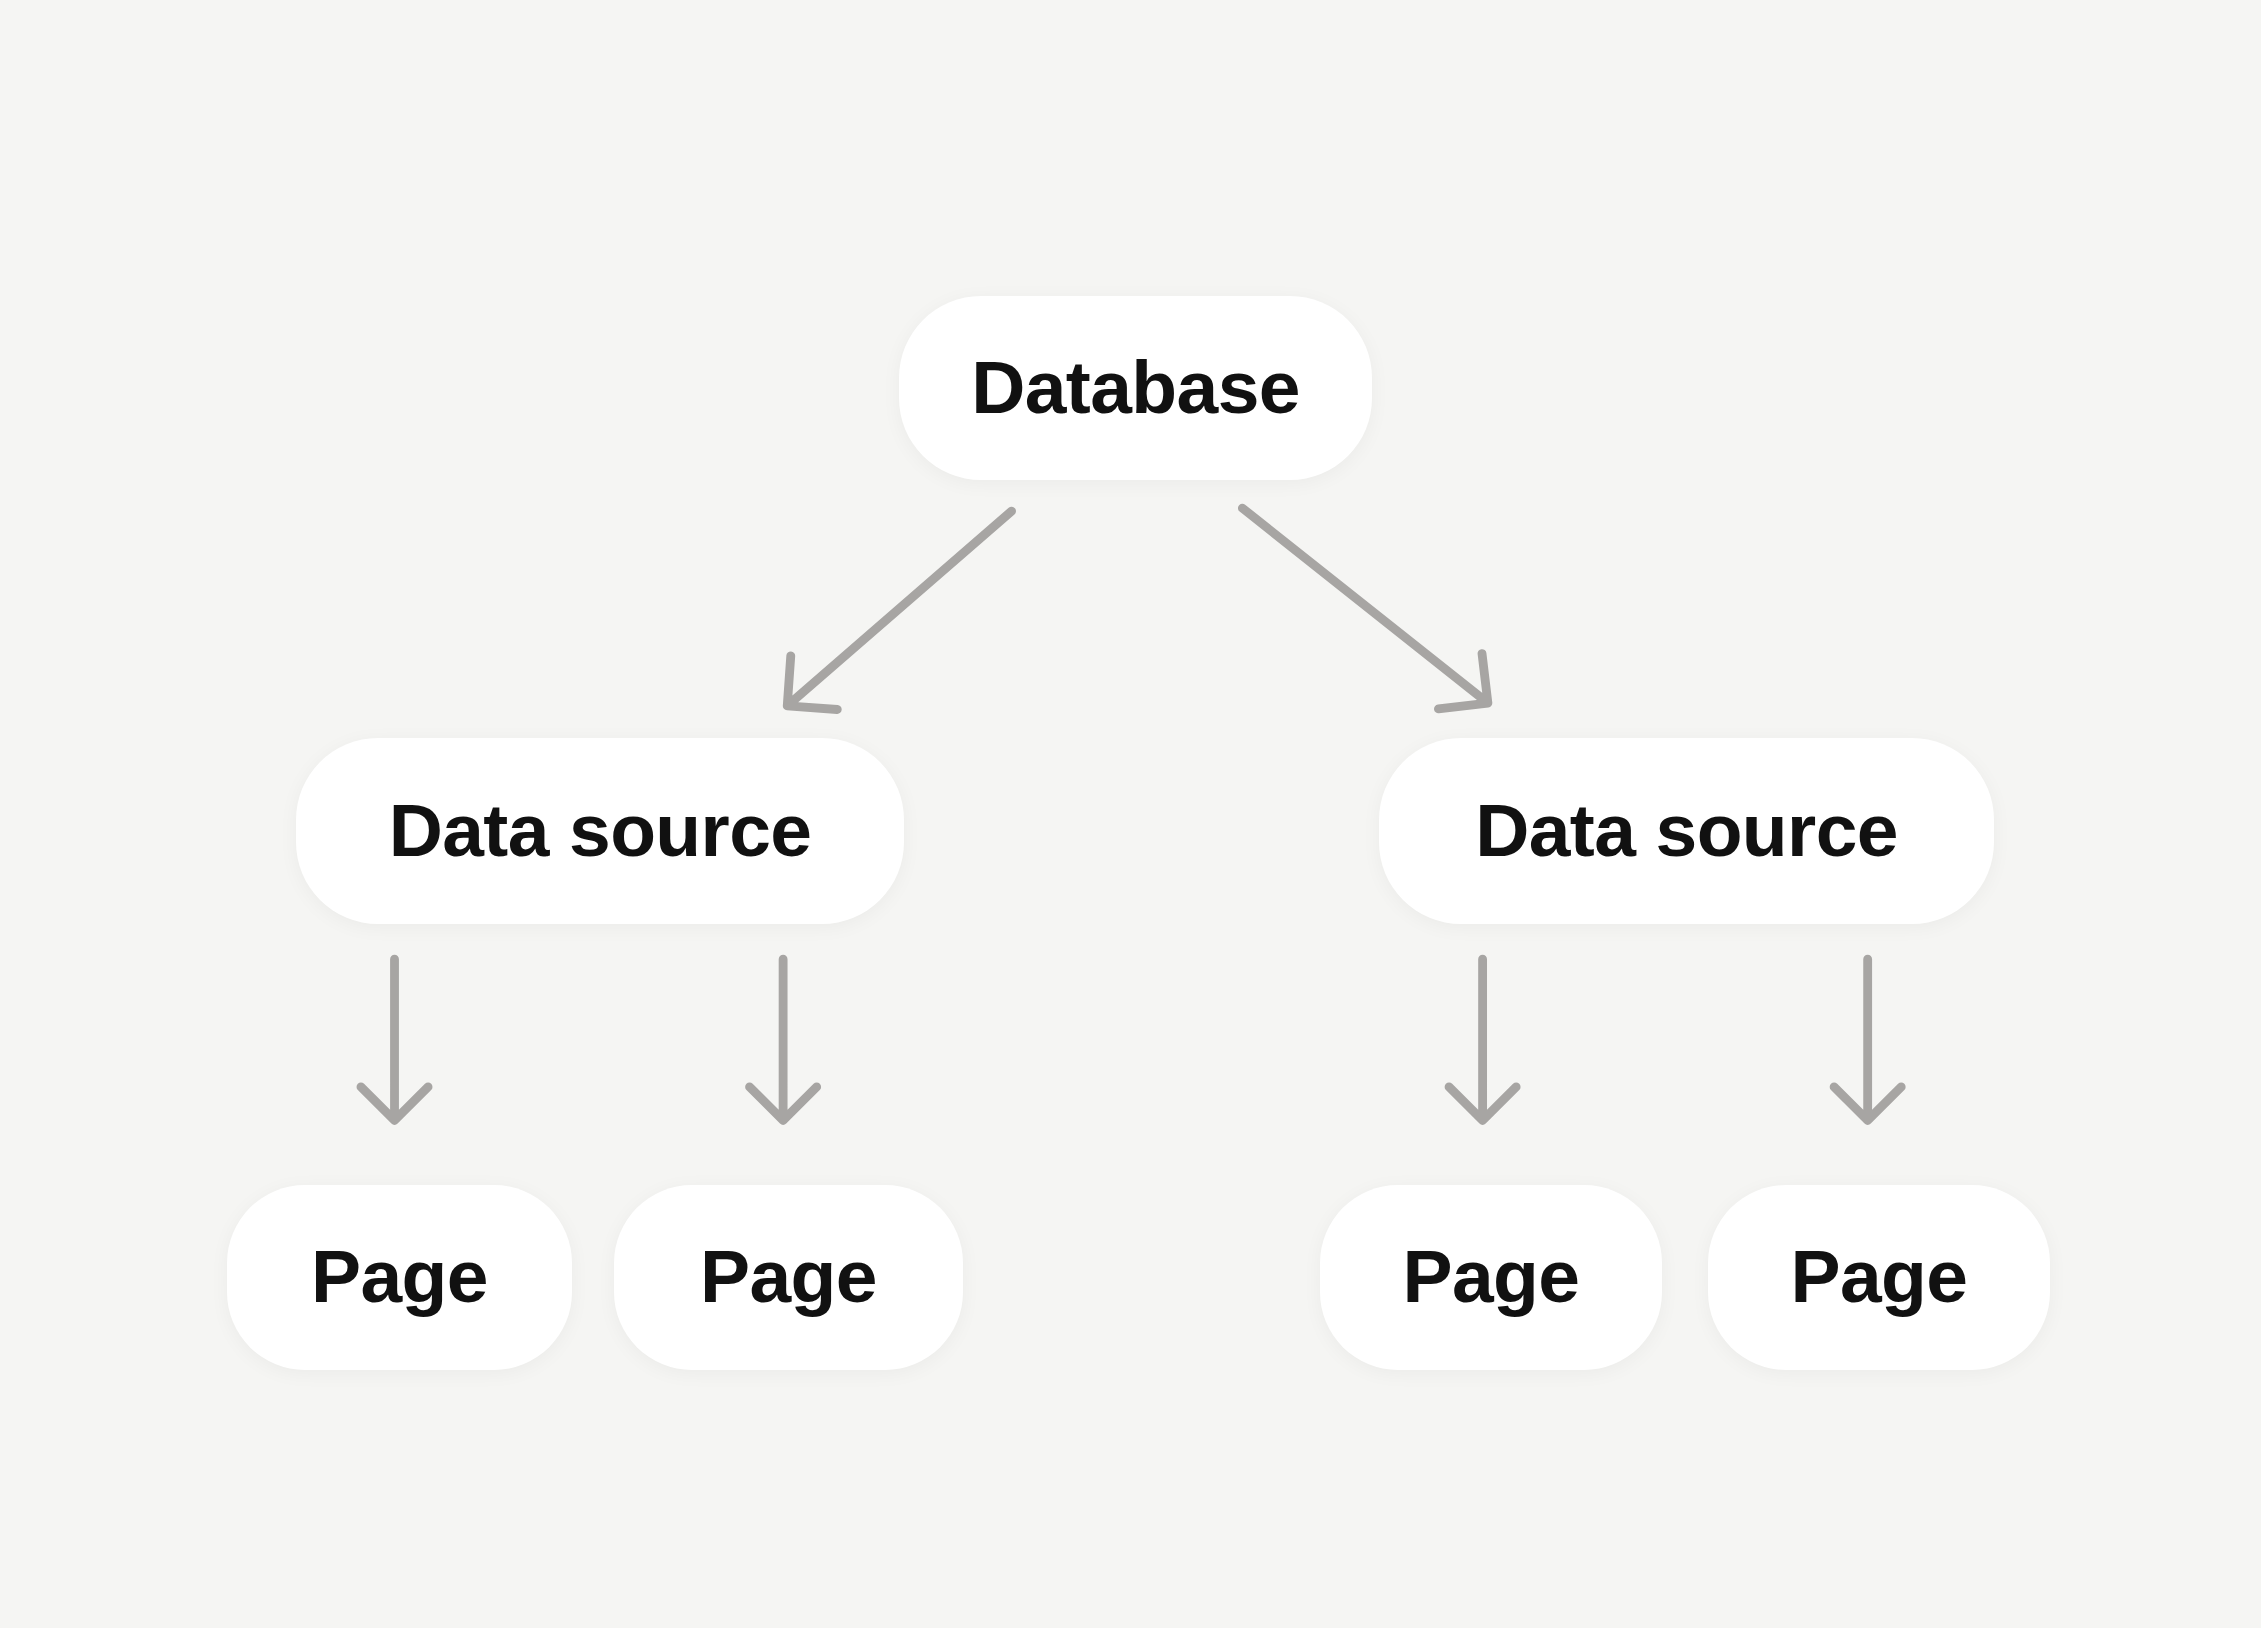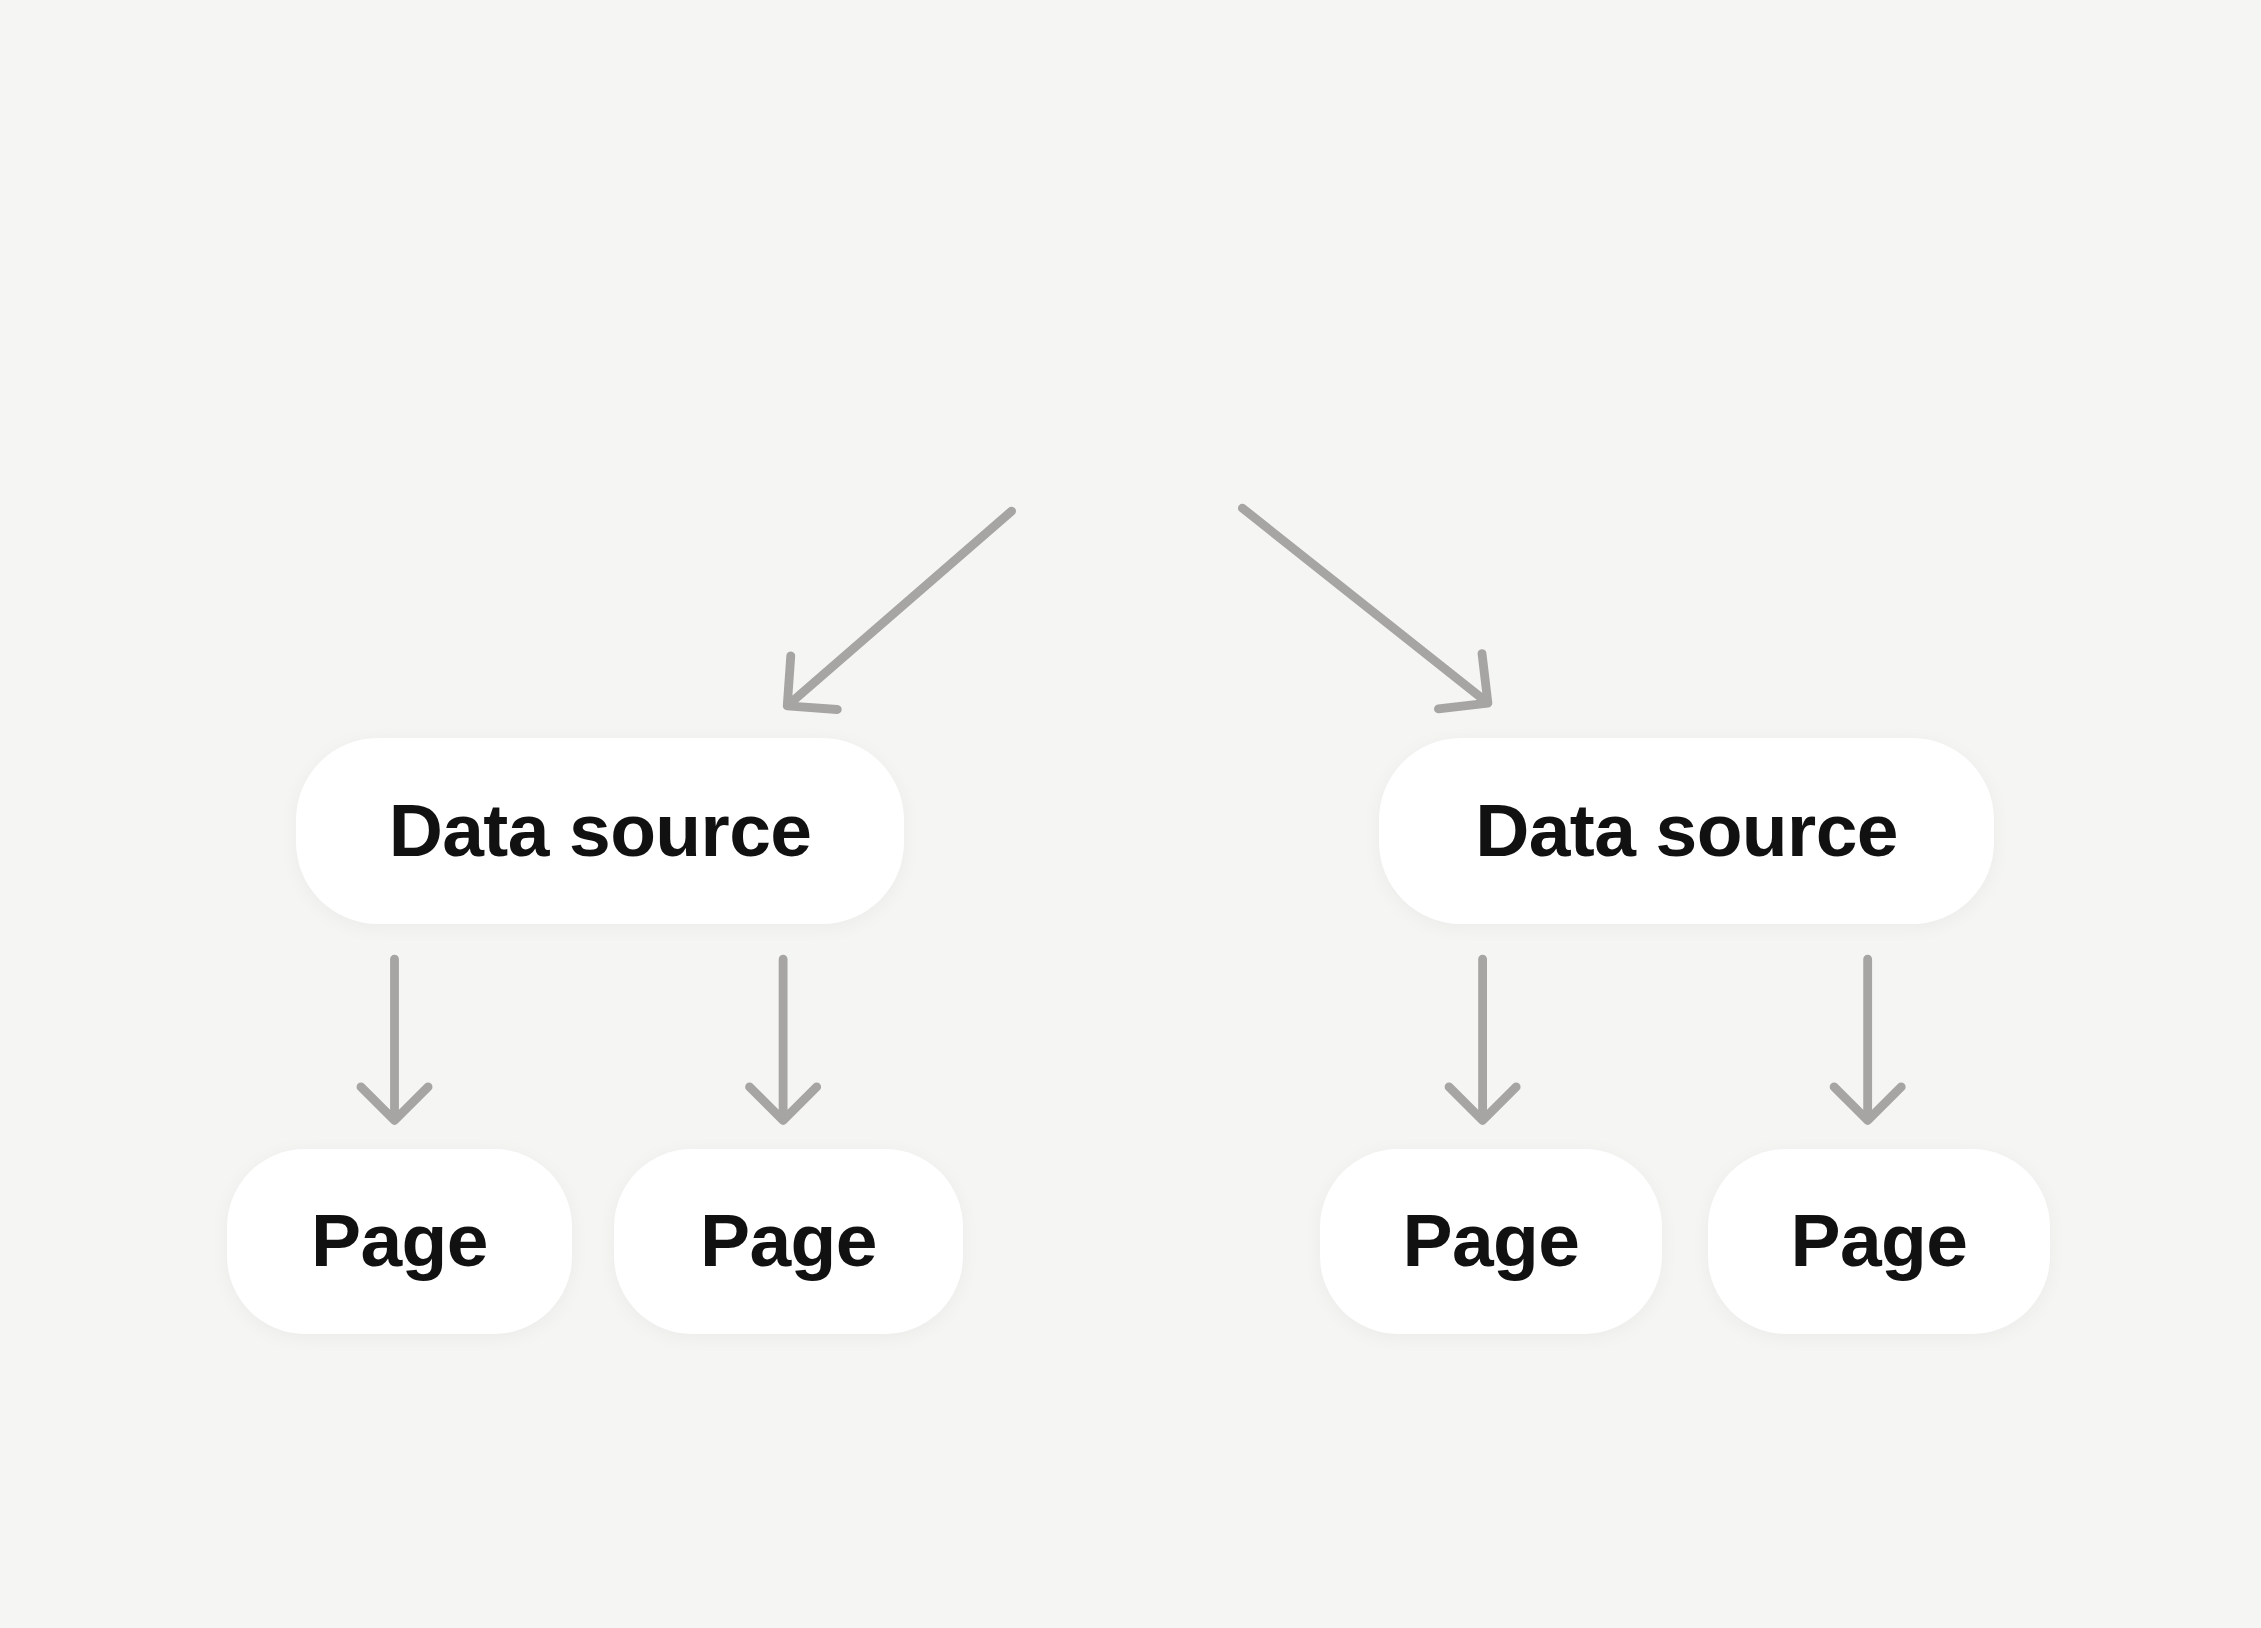--- a/index.html
+++ b/index.html
@@ -48,21 +48,21 @@
     font-weight: 700;
     letter-spacing: -0.6px;
     color: var(--node-text);
     white-space: nowrap;
     line-height: 1;
     transform: translateY(-1.2px);
   }
   .node-database   { left: 899px; top:  296px; width:  473px; height: 184px; }
   .node-ds-left    { left:  296px; top: 738px; width: 608px; height: 186px; }
   .node-ds-right   { left: 1379px; top: 738px; width: 615px; height: 186px; }
-  .node-page       { border-radius: 78px; }
+  .node-page       { border-radius: 78px; margin-top: 36px; }
   .node-page-1     { left:  227px; top: 1149px; width:  345px; height: 185px; }
   .node-page-2     { left: 614px; top: 1149px; width:  349px; height: 185px; }
   .node-page-3     { left: 1320px; top: 1149px; width:  342px; height: 185px; }
   .node-page-4     { left: 1708px; top: 1149px; width:  342px; height: 185px; }
 </style>
 </head>
 <body>
 
 <div class="canvas">
 
@@ -74,20 +74,23 @@
 
     <path class="arrow" d="M670 1629 L670 1903 M613 1846 L670 1903 L727 1846"></path>
 
     <path class="arrow" d="M1330 1629 L1330 1903 M1273 1846 L1330 1903 L1387 1846"></path>
 
     <path class="arrow" d="M2518 1629 L2518 1903 M2461 1846 L2518 1903 L2575 1846"></path>
 
     <path class="arrow" d="M3172 1629 L3172 1903 M3115 1846 L3172 1903 L3229 1846"></path>
   </svg>
 
+  <div class="node node-database">
+    <span class="label">Database</span>
+  </div>
 
   <div class="node node-ds-left">
     <span class="label">Data source</span>
   </div>
 
   <div class="node node-ds-right">
     <span class="label">Data source</span>
   </div>
 
   <div class="node node-page node-page-1">

